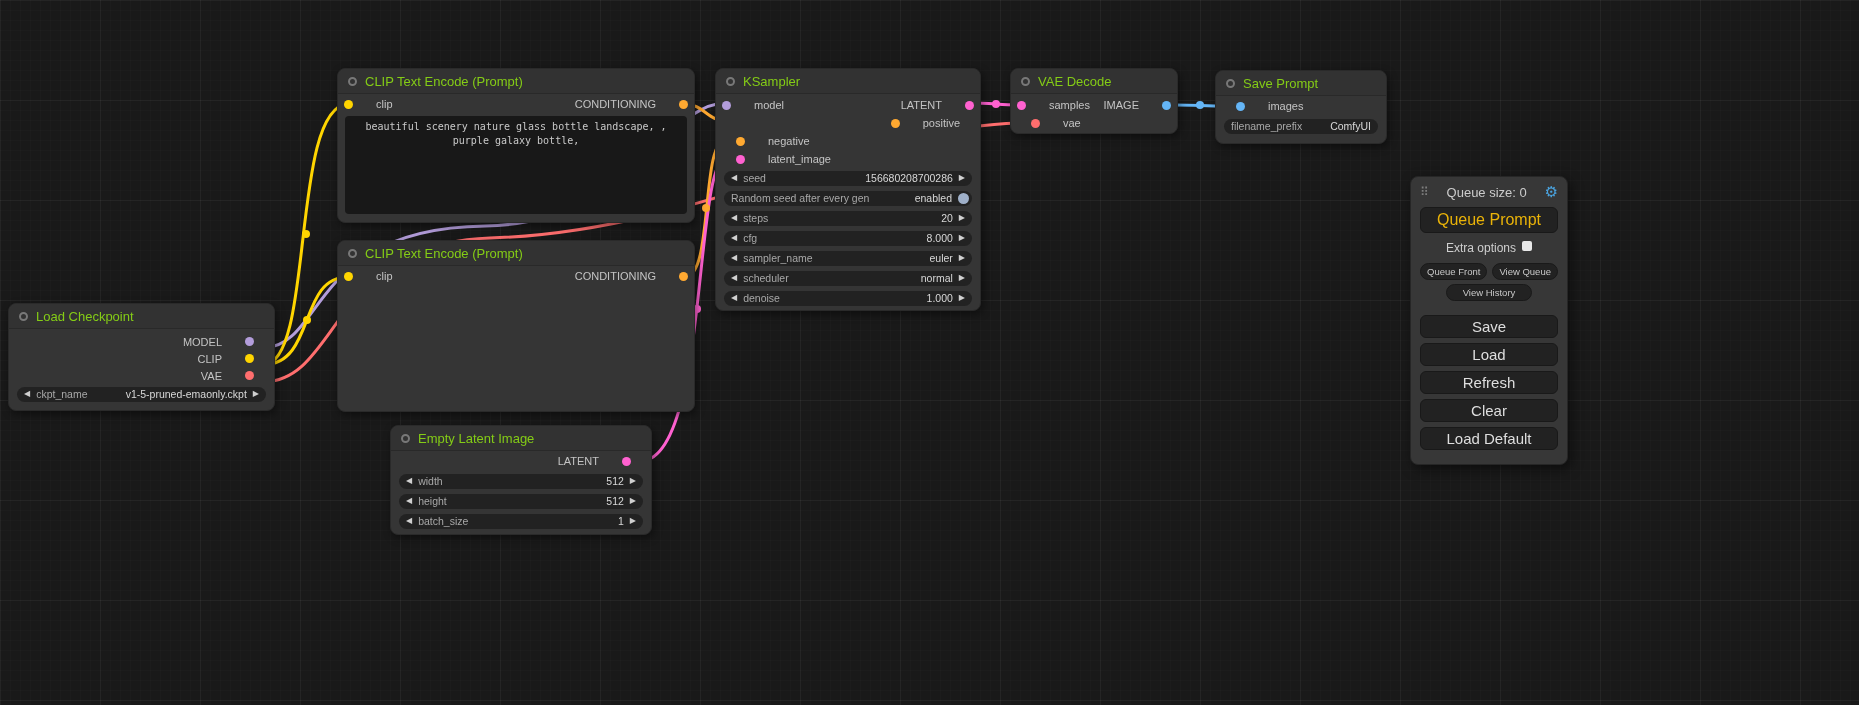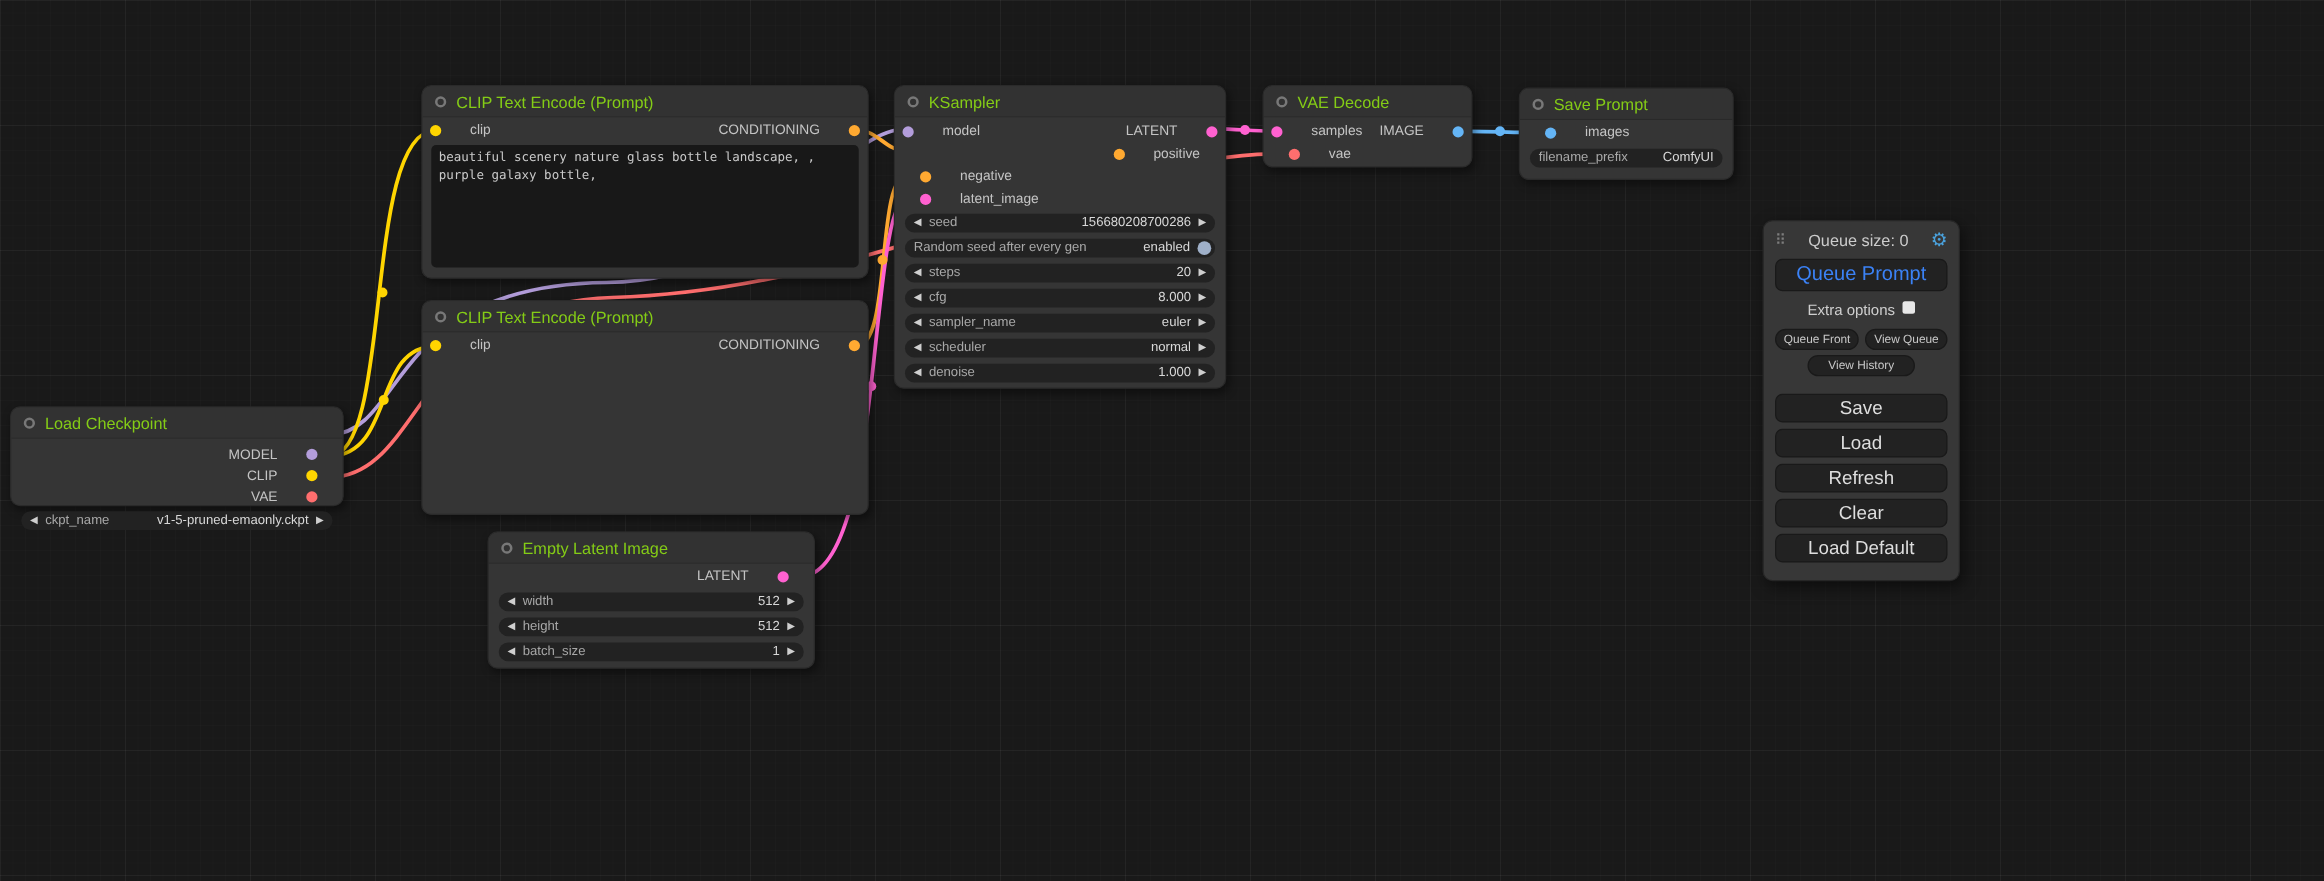--- a/index.html
+++ b/index.html
@@ -37,34 +37,34 @@
   .widget{
     height:15px;flex:0 0 15px;background:#222;border-radius:8px;display:flex;align-items:center;
     padding:0 7px;margin:2.5px 8px;font-size:10.5px;color:#a8a8a8;gap:6px;
   }
   .widget .w-value{margin-left:auto;color:#d8d8d8;white-space:nowrap;}
   .widget .arrow{color:#cfcfcf;font-size:8px;line-height:1;}
   .knob{width:11px;height:11px;border-radius:50%;flex:0 0 auto;margin-right:-4px;}
   .textbox{
     flex:1;background:#181818;border-radius:4px;margin:2px 7px 8px;padding:4px 6px;
     font-family:"DejaVu Sans Mono", monospace;font-size:10px;color:#c9c9c9;line-height:1.4;
-    overflow:hidden;white-space:pre-wrap;word-break:break-word;
+    overflow:hidden;white-space:pre-wrap;word-break:break-word;text-align:center;
   }
   .inout-row{display:flex;align-items:center;justify-content:space-between;padding:0 6px;height:20px;}
   
   .queue-panel{
     position:absolute;left:1410px;top:176px;width:158px;background:#373737;
     border:1px solid #262626;border-radius:8px;box-shadow:3px 4px 12px rgba(0,0,0,.5);
     padding:6px 9px 12px;box-sizing:border-box;display:flex;flex-direction:column;color:#ccc;
   }
   .qp-header{display:flex;align-items:center;justify-content:space-between;margin-bottom:5px;font-size:13px;}
   .drag-handle{color:#7d7d7d;font-size:12px;cursor:grab;}
   .gear{font-size:15px;cursor:pointer;}
   .queue-panel button{font-family:"Liberation Sans", sans-serif;cursor:pointer;}
-  .qp-big{height:26px;font-size:16px;background:#222;color:#3b82f6;border:1px solid #191919;border-radius:6px;margin:1px 0 7px;}
+  .qp-big{height:26px;font-size:16px;background:#222;color:#eab308;border:1px solid #191919;border-radius:6px;margin:1px 0 7px;}
   .extra-row{display:flex;align-items:flex-start;justify-content:center;gap:6px;font-size:12px;color:#cfcfcf;margin:1px 0 6px;}
   .checkbox{width:10px;height:10px;background:#e8e8e8;border-radius:2px;display:inline-block;}
   .qp-row{display:flex;gap:5px;justify-content:center;margin:2px 0;}
   .qp-small{font-size:9.5px;padding:2px 6px;background:#222;color:#c8c8c8;border:1px solid #191919;border-radius:9px;flex:1;white-space:nowrap;}
   .qp-small.vh{flex:0 0 auto;padding:2px 16px;}
   .qp-gap{height:9px;flex:0 0 9px;}
   .qp-med{height:23px;font-size:15px;background:#222;color:#dedede;border:1px solid #191919;border-radius:6px;margin:2.5px 0;}
 </style>
 </head>
 <body>
@@ -82,21 +82,21 @@
     <path d="M971 103 C 991 103 1001 105 1021 105" stroke="#FF61D0"></path>
     <path d="M1175 105 C 1196 105 1205 106 1226 106" stroke="#64B5F6"></path>
     <circle cx="306" cy="234" r="4" fill="#FFD500"></circle>
     <circle cx="307" cy="320" r="4" fill="#FFD500"></circle>
     <circle cx="706" cy="208" r="4" fill="#FFA931"></circle>
     <circle cx="697" cy="309" r="4" fill="#FF61D0"></circle>
     <circle cx="996" cy="104" r="4" fill="#FF61D0"></circle>
     <circle cx="1200" cy="105" r="4" fill="#64B5F6"></circle>
   </svg>
 
-  <div class="node" style="left:8px;top:325px;width:267px;height:80px;">
+  <div class="node" style="left:8px;top:303px;width:267px;height:108px;">
     <div class="node-header">
       <span class="collapse-dot"></span>
       <span class="node-title">Load Checkpoint</span>
     </div>
     <div class="out-col">
       <div class="slot-row h17">
         <span class="slot">
           <span>MODEL</span>
           <span class="slot-dot" style="background: rgb(179, 157, 219);"></span>
         </span>

